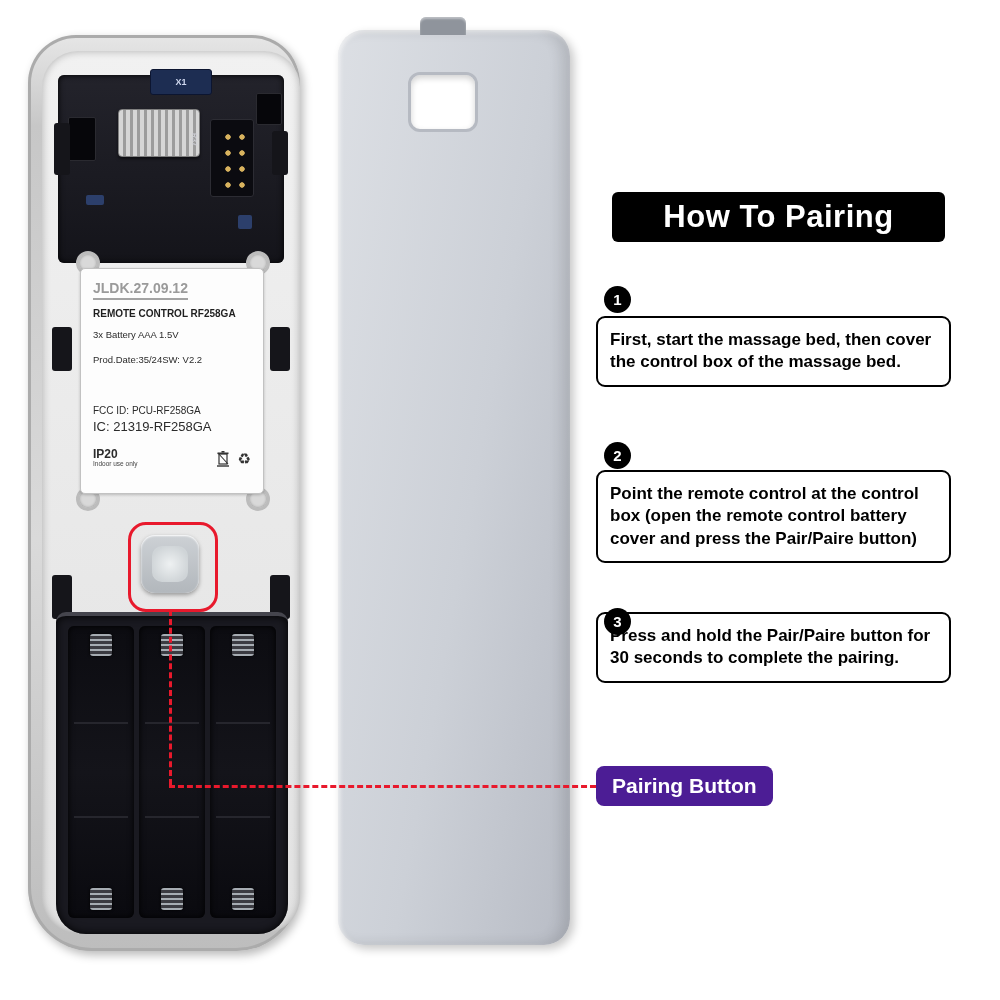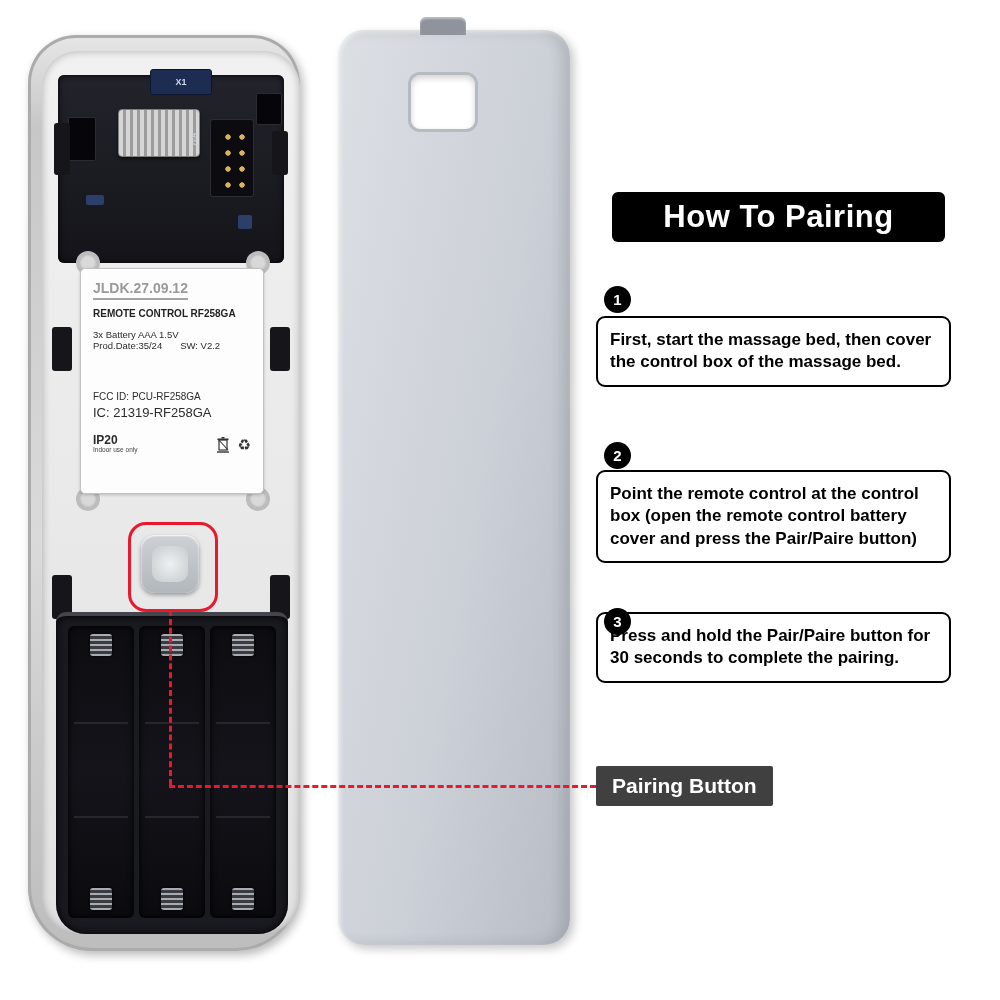--- a/index.html
+++ b/index.html
@@ -30,21 +30,21 @@
   .pcb-bit{background:#2c3f6b;border-radius:2px;}
 
   .side-clip{background:#15151a;border-radius:3px;}
   .screw-boss{width:18px;height:18px;border-radius:50%;background:#d9d9d9;border:3px solid #bcbcbc;box-shadow:inset 0 0 3px rgba(0,0,0,.35);}
 
   .spec-label{left:52px;top:233px;width:184px;height:226px;background:#fdfdfd;border:1px solid #c2c2c2;border-radius:5px;
     box-shadow:0 1px 3px rgba(0,0,0,.2);padding:10px 12px;box-sizing:border-box;color:#2b2b2b;}
   .model-code{color:#9a9a9a;font-size:14px;font-weight:bold;border-bottom:2px solid #a3a3a3;display:inline-block;padding-bottom:2px;}
   .product-line{font-size:10px;font-weight:bold;margin-top:8px;color:#1f1f1f;}
   .battery-line{font-size:9.5px;margin-top:10px;}
-  .date-row{display:flex;gap:18px;font-size:9.5px;margin-top:0;}
+  .date-row{display:flex;font-size:9.5px;margin-top:14px;}
   .fcc-line{font-size:10px;margin-top:40px;}
   .ic-line{font-size:13px;margin-top:3px;}
   .label-bottom{display:flex;align-items:flex-end;gap:14px;margin-top:14px;}
   .ip-rating{font-size:12px;font-weight:bold;line-height:1;}
   .indoor-note{font-size:6.5px;color:#444;}
   .label-icons{display:flex;gap:8px;align-items:center;margin-left:auto;}
   .recycle-glyph{font-size:15px;color:#333;line-height:1;}
 
   .pair-highlight{left:100px;top:487px;width:84px;height:84px;border:3px solid #e8192c;border-radius:18px;z-index:8;}
   .pair-button{position:absolute;left:10px;top:10px;width:58px;height:58px;border-radius:14px;
@@ -73,22 +73,22 @@
   
   .title-banner{left:612px;top:192px;width:333px;height:50px;background:#000;border-radius:6px;color:#fff;
     display:flex;align-items:center;justify-content:center;font-size:31px;font-weight:bold;letter-spacing:.5px;z-index:20;}
   .step-badge{width:27px;height:27px;border-radius:50%;background:#000;color:#fff;font-size:15px;font-weight:bold;
     display:flex;align-items:center;justify-content:center;z-index:21;}
   .step-box{left:596px;width:355px;box-sizing:border-box;background:#fff;border:2px solid #000;border-radius:9px;
     padding:11px 12px;font-size:17px;font-weight:bold;color:#000;line-height:1.32;z-index:20;}
   .badge-1{left:604px;top:286px;} .badge-2{left:604px;top:442px;} .badge-3{left:604px;top:608px;}
   .box-1{top:316px;} .box-2{top:470px;} .box-3{top:612px;}
 
-  .pairing-label{left:596px;top:766px;background:#404040;color:#fff;font-size:21px;font-weight:bold;
-    padding:8px 16px;border-radius:2px;z-index:20;}
+  .pairing-label{left:596px;top:766px;background:#4c1d95;color:#fff;font-size:21px;font-weight:bold;
+    padding:8px 16px;border-radius:8px;z-index:20;}
 
   
   .callout-v{left:169px;top:610px;width:0;height:175px;border-left:3px dashed #e8192c;z-index:60;}
   .callout-h{left:169px;top:785px;width:427px;height:0;border-top:3px dashed #e8192c;z-index:60;}
 </style>
 </head>
 <body>
 
 <div class="abs remote">
   <div class="abs remote-face"></div>

